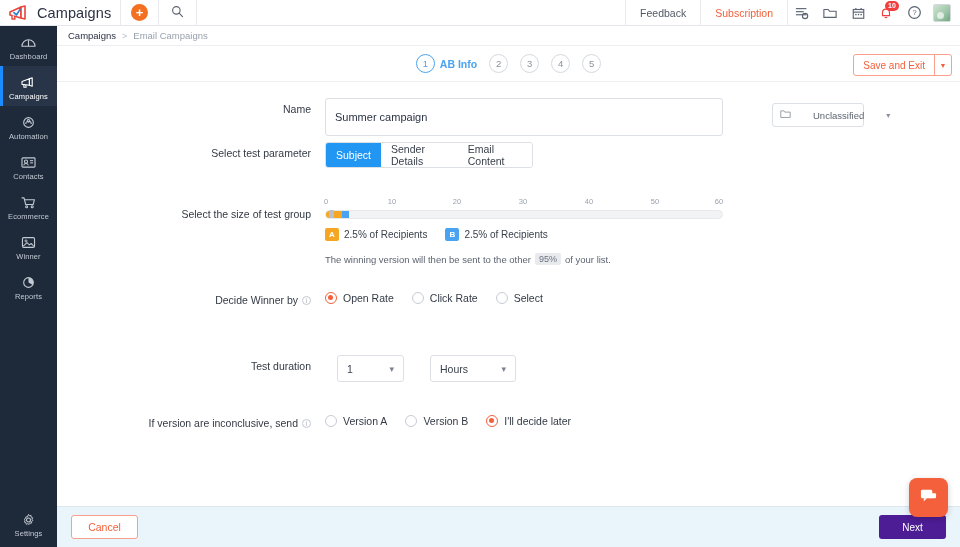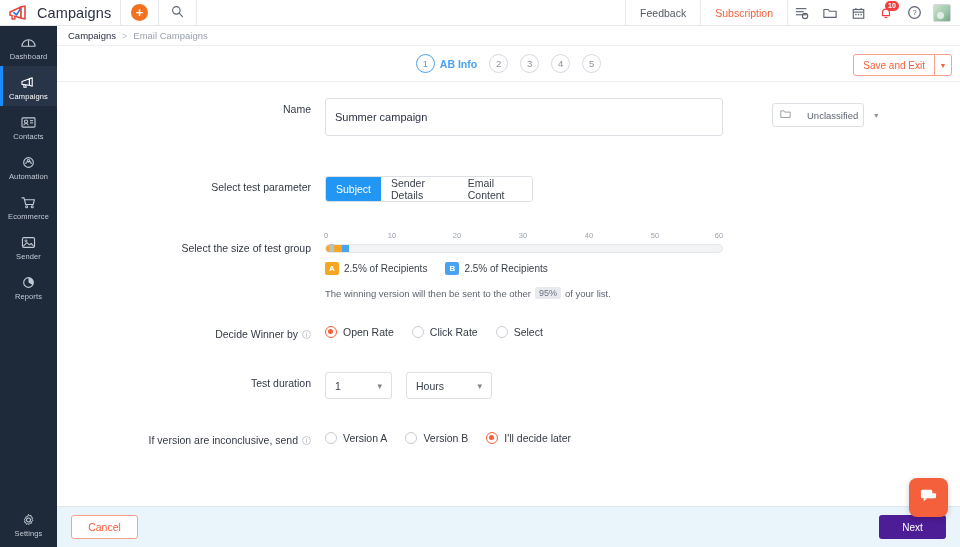--- a/index.html
+++ b/index.html
@@ -137,21 +137,21 @@
   .text-input {
     width: 398px; height: 27px; border: 1px solid #dcdfe4; border-radius: 3px;
     padding: 18px 9px; font-size: 11px; color: #2b3244;
     font-family: "Liberation Sans", sans-serif; background: #fff;
   }
   .text-input::placeholder { color: #a9aeb7; }
 
   .folder-select {
     position: absolute; right: 96px; top: 21px;
     width: 92px; height: 24px; border: 1px solid #dcdfe4; border-radius: 3px;
-    display: flex; align-items: center; gap: 16px; padding: 0 7px;
+    display: flex; align-items: center; gap: 22px; padding: 0 7px;
     font-size: 9.5px; color: #5d6470; background: #fff; cursor: pointer;
   }
   .folder-select .caret { margin-left: auto; color: #8d939d; font-size: 8px; }
 
   .seg-group {
     display: flex; border: 1px solid #dcdfe4; border-radius: 3px;
     overflow: hidden; height: 26px; background: #fff; width: 208px;
   }
   .seg {
     padding: 0 10px; display: flex; align-items: center; font-size: 10.5px;
@@ -230,21 +230,21 @@
     justify-content: center; cursor: pointer; border: none;
   }
 
   .fab {
     position: absolute; right: 12px; bottom: 30px;
     width: 39px; height: 39px; border-radius: 8px; background: #f4603b;
     display: flex; align-items: center; justify-content: center;
     cursor: pointer; box-shadow: 0 2px 6px rgba(0,0,0,.18);
   }
 
-  .mb-nm  { margin-bottom: 40px; }
+  .mb-nm  { margin-bottom: 6px; }
   .mb-sg  { margin-bottom: 29px; }
   .mb-sl  { margin-bottom: 20px; }
   .mb-dw  { margin-bottom: 26px; }
   .mb-td  { margin-bottom: 26px; }
 </style>
 </head>
 <body>
 
 <div id="app">
 
@@ -347,61 +347,61 @@
           <path d="M10 3 L13 2 L13 11 L10 10 Z" fill="none" stroke="#ffffff" stroke-width="1.2" stroke-linejoin="round"></path>
           <path d="M4 9 L4 12 L6.5 12 L6 9.6" fill="none" stroke="#ffffff" stroke-width="1.1" stroke-linejoin="round"></path>
         </svg>
       </span>
       <span class="slabel">Campaigns</span>
     </div>
 
     <div class="side-item">
       <span class="side-icon">
         <svg width="17" height="13" viewBox="0 0 18 14">
+          <circle cx="9" cy="7" r="5.2" fill="none" stroke="#c3cad4" stroke-width="1.2"></circle>
+          <path d="M6 8.6 A3 3 0 0 1 12 8.6" fill="none" stroke="#c3cad4" stroke-width="1.1"></path>
+          <circle cx="9" cy="5.2" r="1.4" fill="none" stroke="#c3cad4" stroke-width="1.1"></circle>
+        </svg>
+      </span>
+      <span class="slabel">Automation</span>
+    </div>
+
+    <div class="side-item">
+      <span class="side-icon">
+        <svg width="17" height="13" viewBox="0 0 18 14">
           <rect x="2" y="2" width="14" height="10" rx="1" fill="none" stroke="#c3cad4" stroke-width="1.2"></rect>
           <circle cx="6.3" cy="6" r="1.7" fill="none" stroke="#c3cad4" stroke-width="1.1"></circle>
           <path d="M3.8 10 A2.6 2.6 0 0 1 8.8 10" fill="none" stroke="#c3cad4" stroke-width="1.1"></path>
           <line x1="10.6" y1="5" x2="14" y2="5" stroke="#c3cad4" stroke-width="1.1"></line>
           <line x1="10.6" y1="7.4" x2="14" y2="7.4" stroke="#c3cad4" stroke-width="1.1"></line>
         </svg>
       </span>
       <span class="slabel">Contacts</span>
     </div>
 
     <div class="side-item">
       <span class="side-icon">
         <svg width="17" height="13" viewBox="0 0 18 14">
-          <circle cx="9" cy="7" r="5.2" fill="none" stroke="#c3cad4" stroke-width="1.2"></circle>
-          <path d="M6 8.6 A3 3 0 0 1 12 8.6" fill="none" stroke="#c3cad4" stroke-width="1.1"></path>
-          <circle cx="9" cy="5.2" r="1.4" fill="none" stroke="#c3cad4" stroke-width="1.1"></circle>
-        </svg>
-      </span>
-      <span class="slabel">Automation</span>
-    </div>
-
-    <div class="side-item">
-      <span class="side-icon">
-        <svg width="17" height="13" viewBox="0 0 18 14">
           <path d="M2 2 L4.2 2 L6 9.2 L14 9.2 L15.4 4 L5 4" fill="none" stroke="#c3cad4" stroke-width="1.2" stroke-linejoin="round" stroke-linecap="round"></path>
           <circle cx="7" cy="11.6" r="1.1" fill="none" stroke="#c3cad4" stroke-width="1.1"></circle>
           <circle cx="13" cy="11.6" r="1.1" fill="none" stroke="#c3cad4" stroke-width="1.1"></circle>
         </svg>
       </span>
       <span class="slabel">Ecommerce</span>
     </div>
 
     <div class="side-item">
       <span class="side-icon">
         <svg width="17" height="13" viewBox="0 0 18 14">
           <rect x="2.5" y="1.8" width="13" height="10.4" rx="1.4" fill="none" stroke="#c3cad4" stroke-width="1.2"></rect>
           <circle cx="6.3" cy="5.3" r="1.1" fill="none" stroke="#c3cad4" stroke-width="1"></circle>
           <path d="M3.4 11 L7.4 7.2 L10 9.6 L12 8 L14.6 11" fill="none" stroke="#c3cad4" stroke-width="1.1" stroke-linejoin="round"></path>
         </svg>
       </span>
-      <span class="slabel">Sender</span>
+      <span class="slabel">Winner</span>
     </div>
 
     <div class="side-item">
       <span class="side-icon">
         <svg width="17" height="13" viewBox="0 0 18 14">
           <circle cx="9" cy="7" r="5.2" fill="none" stroke="#c3cad4" stroke-width="1.2"></circle>
           <path d="M9 7 L9 1.8 A5.2 5.2 0 0 1 13.6 9.6 Z" fill="#c3cad4"></path>
         </svg>
       </span>
       <span class="slabel">Reports</span>
@@ -530,21 +530,21 @@
             <span class="radio"></span>
             <span>Click Rate</span>
           </label>
           <label class="radio-opt">
             <span class="radio"></span>
             <span>Select</span>
           </label>
         </div>
       </div>
 
-      <div class="row mb-td" style="margin-top:32px;">
+      <div class="row mb-td" style="margin-top:49px;gap:12px;">
         <div class="row-label">Test duration</div>
         <div class="select-box" style="width:67px;">
           <span>1</span>
           <span class="caret">▾</span>
         </div>
         <div class="select-box" style="width:86px;margin-left:14px;">
           <span>Hours</span>
           <span class="caret">▾</span>
         </div>
       </div>

